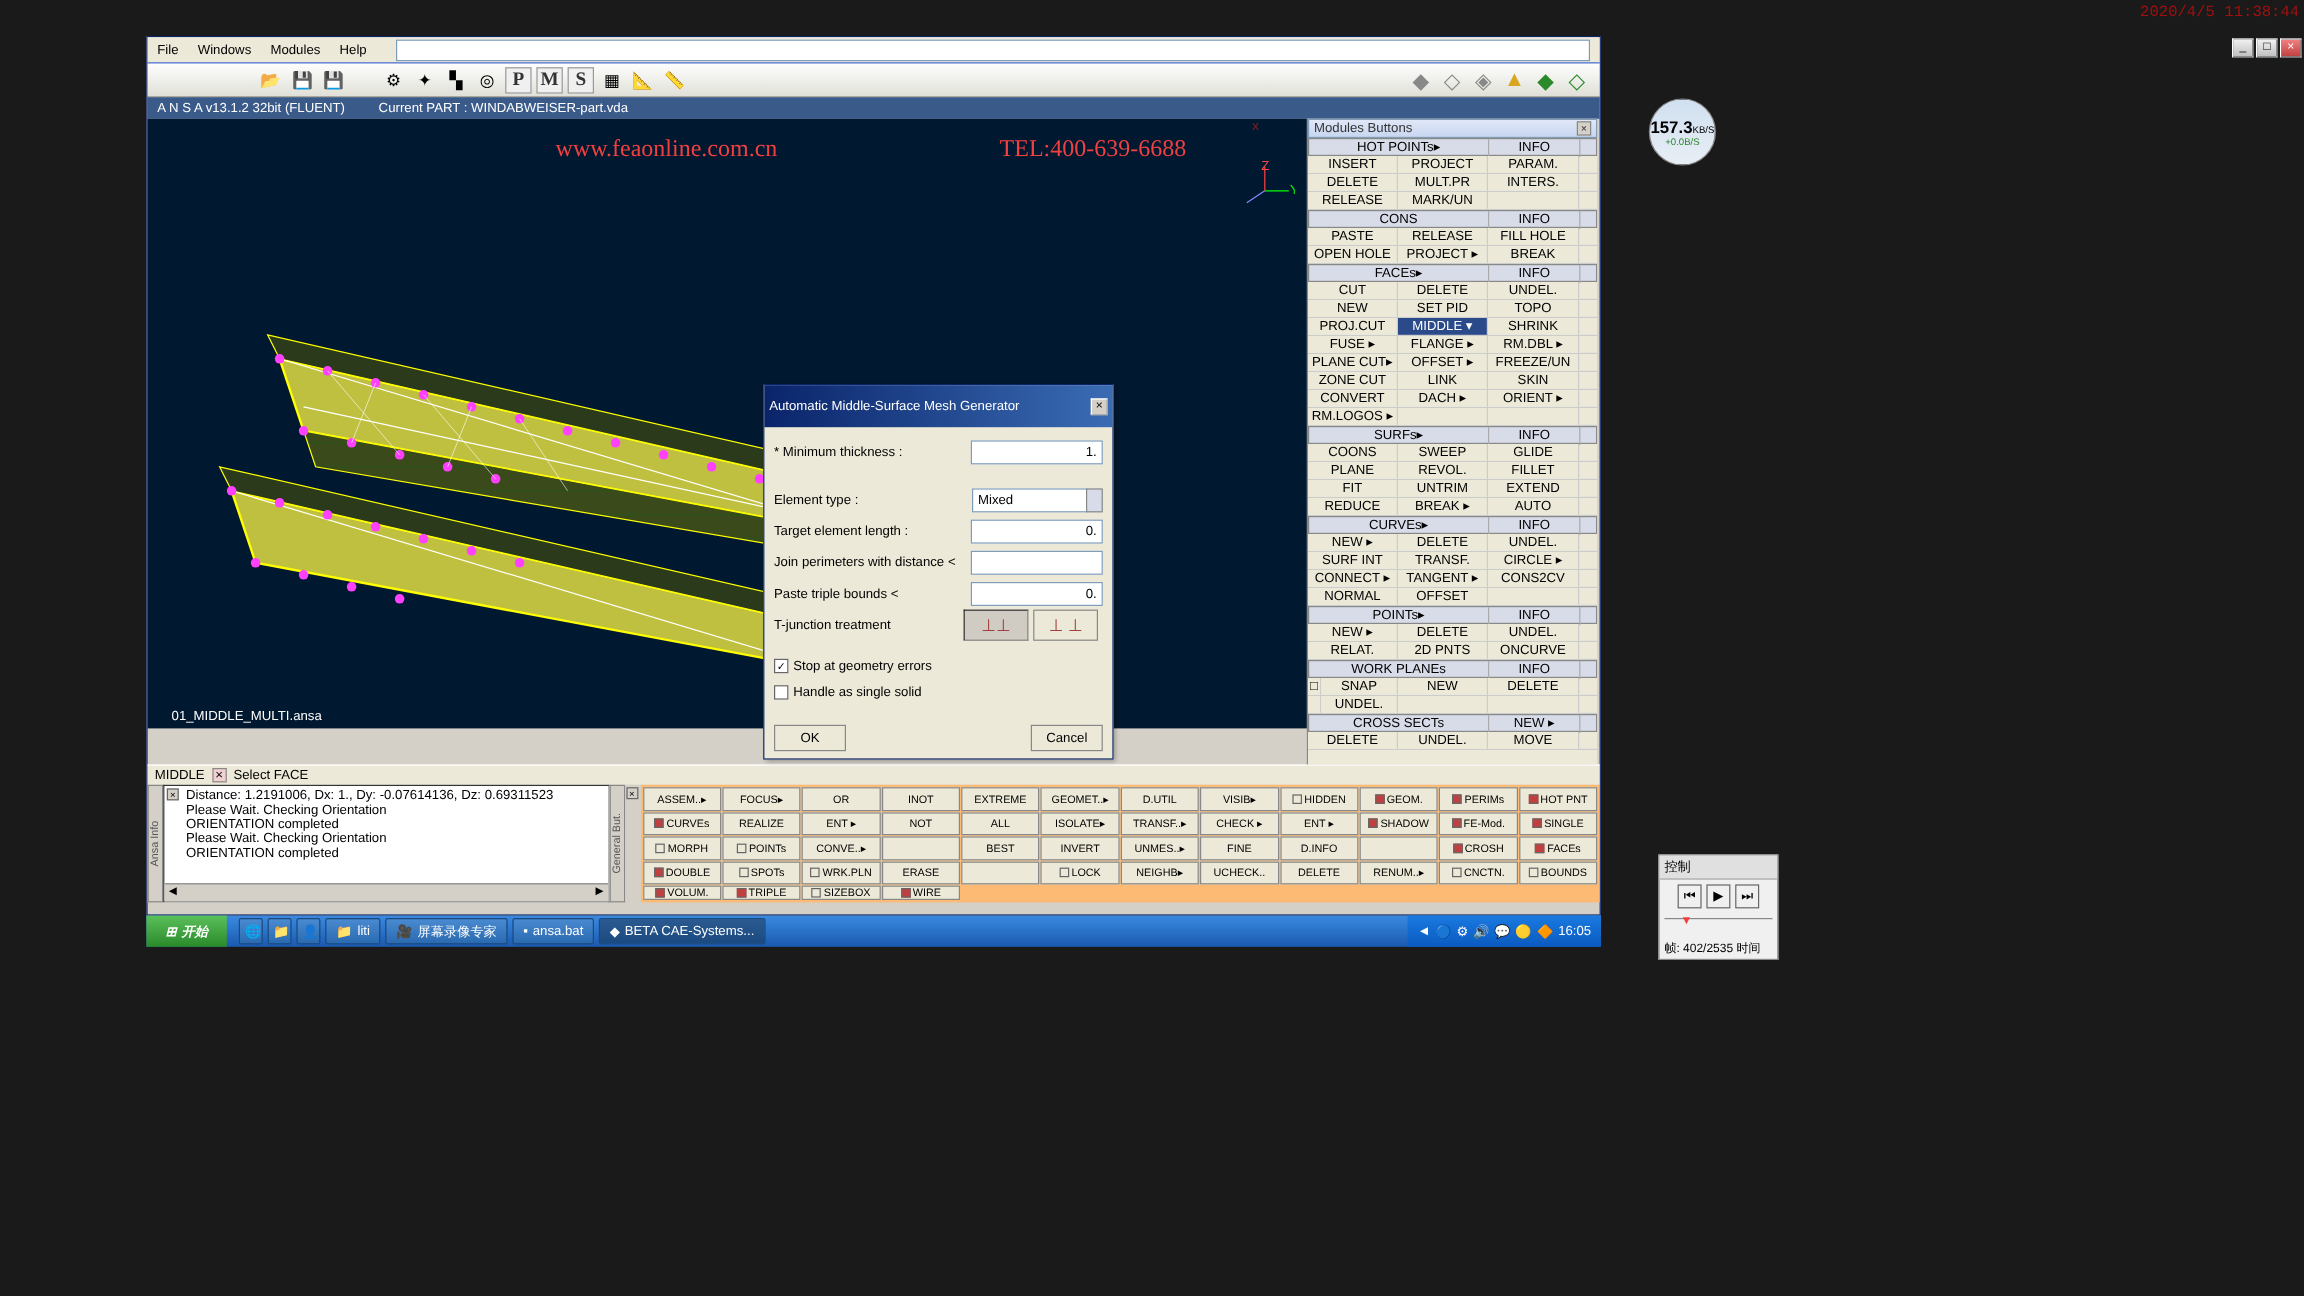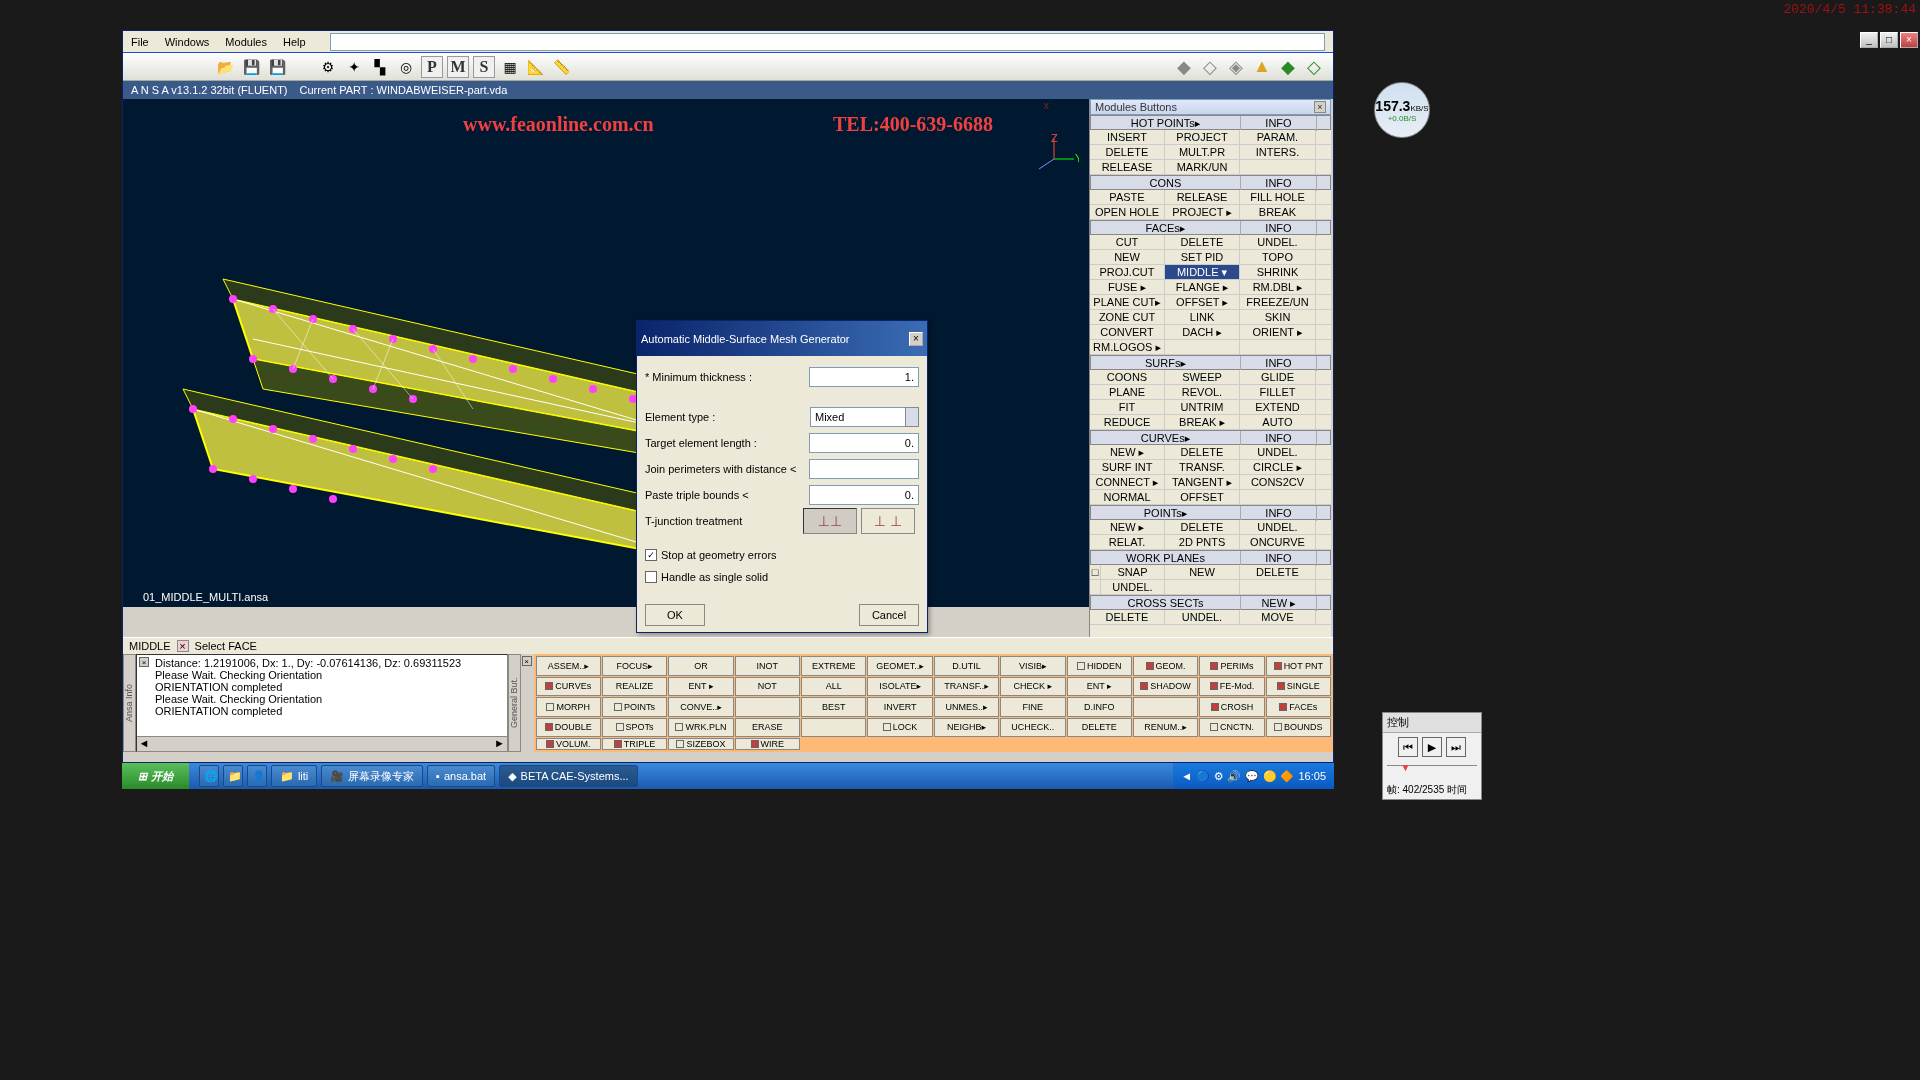--- a/index.html
+++ b/index.html
@@ -18,23 +18,23 @@
 .tb-spacer{width:80px}
 .tb-icon{width:22px;height:22px;border:1px solid transparent;display:flex;align-items:center;justify-content:center;font-size:14px}
 .tb-icon.folder{color:#c9a040}
 .tb-icon.green{color:#2a8a2a}
 .tb-icon.blue{color:#2a5aa0}
 .tb-icon.letter{font-weight:bold;font-family:serif;font-size:16px;color:#333;border:1px solid #999;background:#f0f0f0;width:22px}
 .tb-right{margin-left:auto;display:flex;gap:4px}
 .tb-diamond{width:22px;height:22px;display:flex;align-items:center;justify-content:center;color:#888;font-size:18px}
 .tb-diamond.yellow{color:#daa520}
 .tb-diamond.green{color:#2a8a2a}
-.statusbar{height:18px;background:#3a5a8a;color:#fff;padding:0 8px;display:flex;align-items:center;gap:12px;font-size:11px}
+.statusbar{height:18px;background:#3a5a8a;color:#fff;padding:0 8px;display:flex;align-items:center;gap:28px;font-size:11px}
 .viewport{position:relative;background:#001830;height:508px;width:966px;overflow:hidden}
-.vp-text-red{color:#f04040;font-weight:bold;position:absolute}
+.vp-text-red{color:#f04040;font-weight:normal;position:absolute}
 .vp-axes{position:absolute;top:35px;right:10px;color:#0f0;font-size:10px}
 .vp-filename{position:absolute;bottom:4px;left:20px;color:#fff}
 .model-svg{position:absolute;top:60px;left:50px}
 .content-row{display:flex}
 .right-panel{width:242px;background:#ece9d8;border-left:1px solid #888}
 .rp-title{height:16px;background:linear-gradient(#e0e8f8,#c8d6f0);border:1px solid #7f9db9;padding:0 4px;display:flex;align-items:center;justify-content:space-between;font-size:10px;color:#333}
 .rp-close{width:12px;height:12px;border:1px solid #888;background:#d4d0c8;text-align:center;line-height:10px;font-size:9px}
 .rp-body{overflow:auto;height:522px}
 .rp-header{background:#d8dce8;border:1px solid #888;font-weight:normal;display:grid;grid-template-columns:150px 76px;height:15px;font-size:10px}
 .rp-header>div{text-align:center;border-right:1px solid #aaa;line-height:15px}

